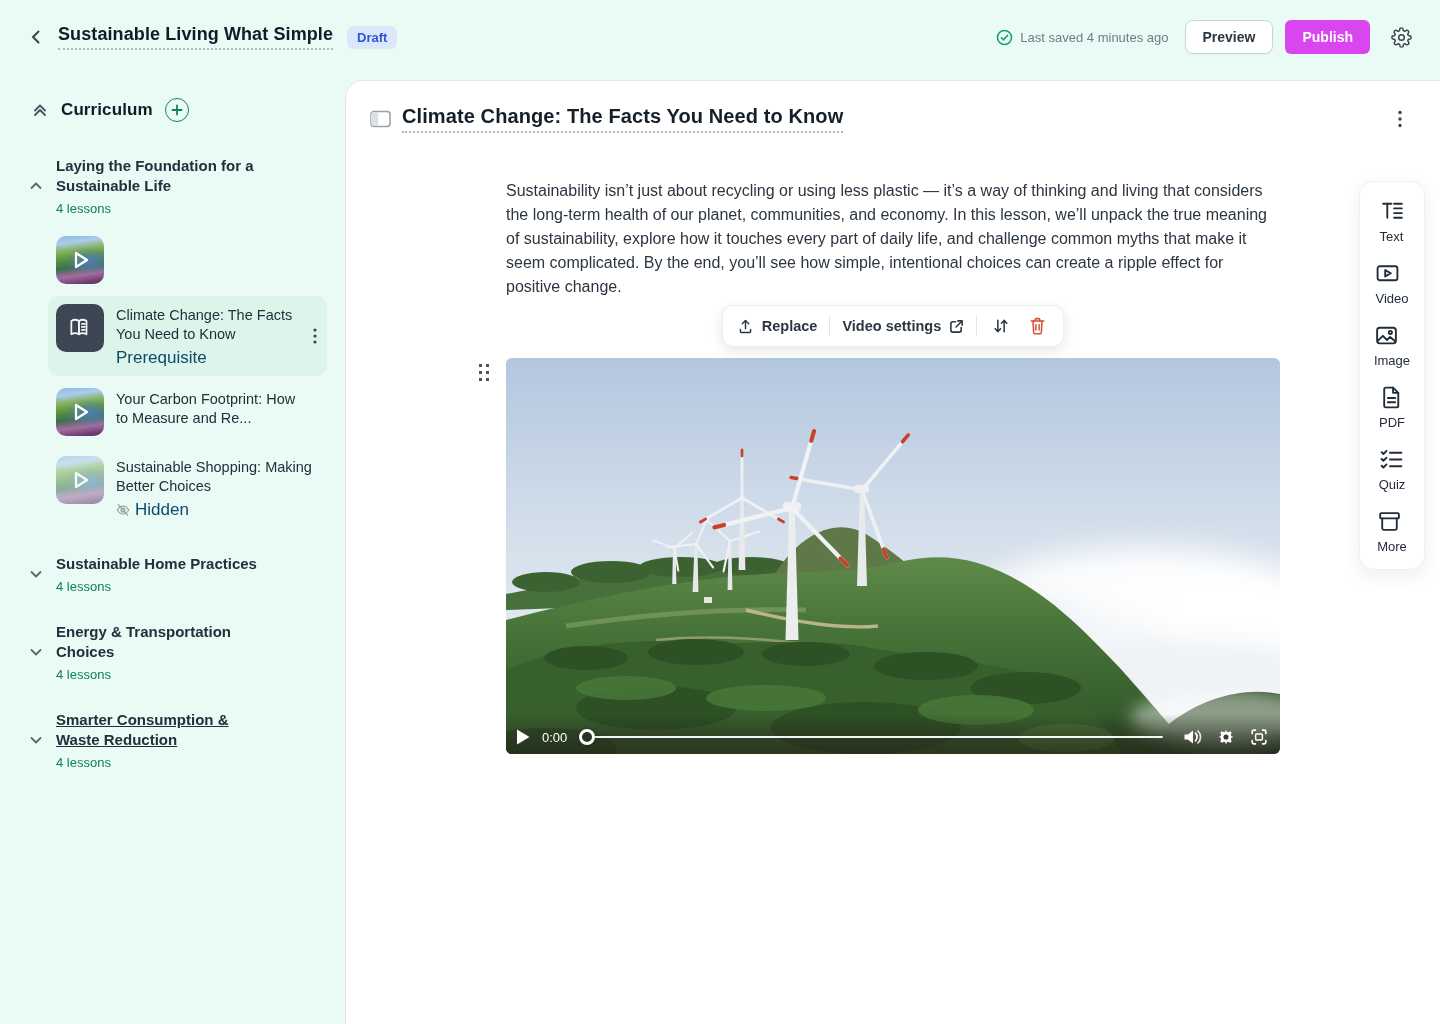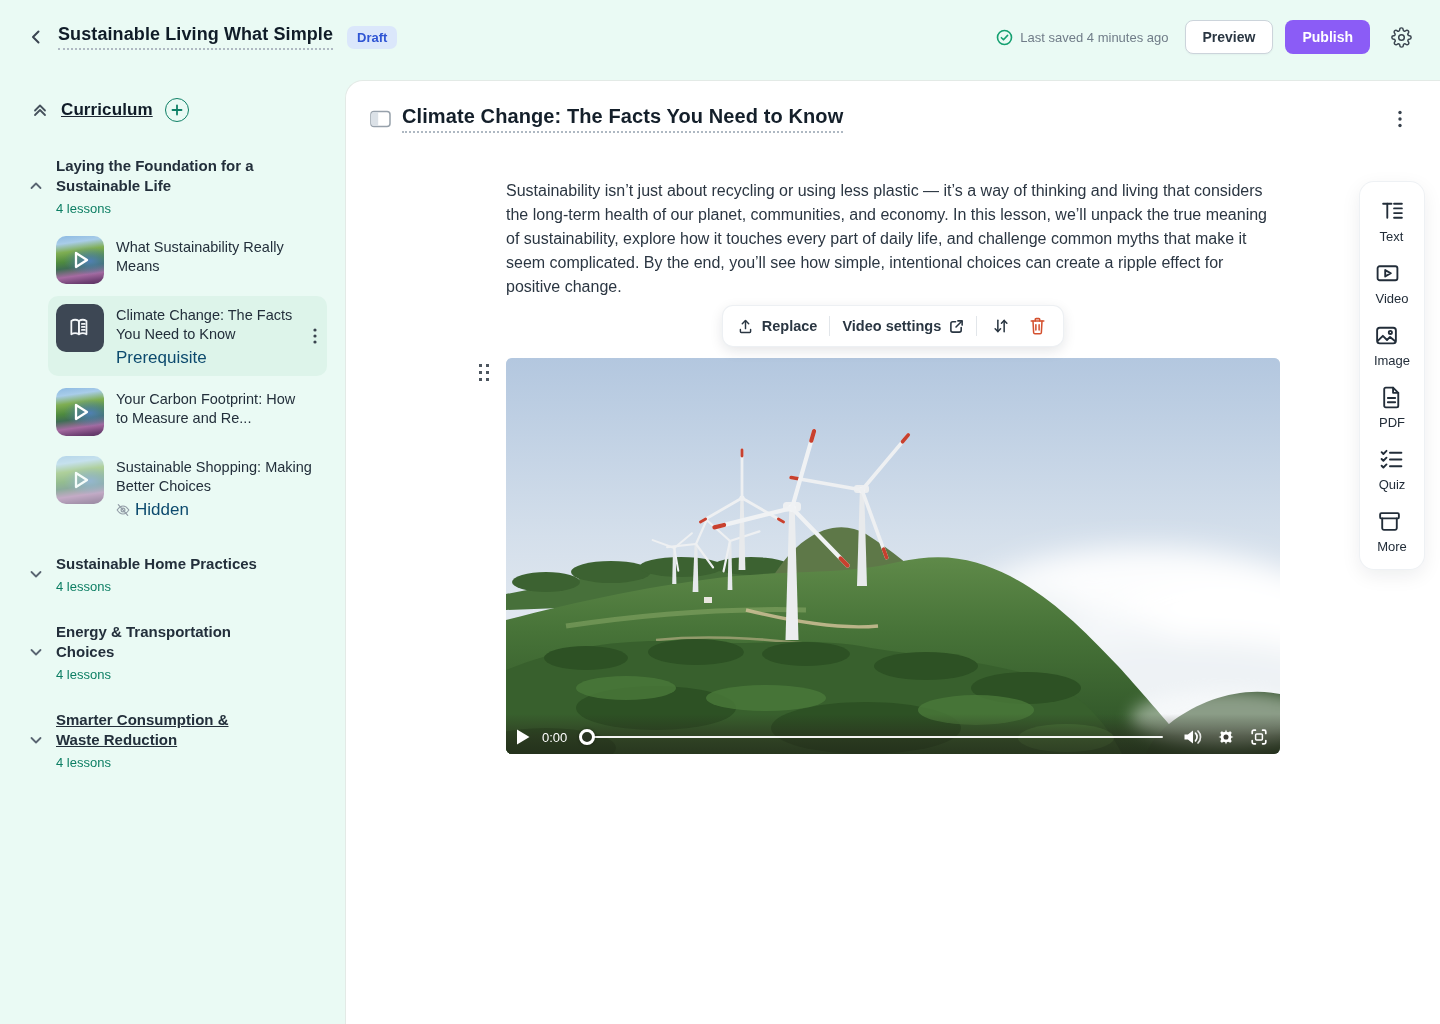--- a/index.html
+++ b/index.html
@@ -29,26 +29,26 @@
   }
   .topbar-spacer { flex:1; }
   .saved-group { display:flex; align-items:center; gap:7px; color:#70direction7c88; }
   .saved-text { font-size:13px; color:#707c88; }
   .btn {
     height:34px; border-radius:8px; font-size:14px; font-weight:600;
     display:flex; align-items:center; padding:0 17px; cursor:pointer; border:0;
     font-family:"Liberation Sans",sans-serif;
   }
   .btn-preview { background:#fff; border:1px solid #ccd4db; color:#2a3642; margin-left:16px; box-shadow:0 1px 2px rgba(16,24,40,.04); }
-  .btn-publish { background:#8b5cf6; color:#fff; margin-left:12px; }
+  .btn-publish { background:#d946ef; color:#fff; margin-left:12px;border-radius:6px; }
   .gear-btn { margin-left:16px; width:30px; height:30px; display:flex; align-items:center; justify-content:center; color:#39434e; cursor:pointer; }
 
   
   .sidebar { position:absolute; top:80px; left:0; bottom:0; width:345px; padding:18px 16px 0 16px; }
-  .curriculum-header { display:flex; align-items:center; padding-left:14px;text-decoration:underline; }
+  .curriculum-header { display:flex; align-items:center; padding-left:14px; }
   .collapse-all { width:20px; height:20px; color:#46515c; cursor:pointer; }
   .curriculum-title { font-size:17px; font-weight:700; color:#101c28; margin-left:11px; letter-spacing:.1px; }
   .add-section-btn {
     width:24px; height:24px; border-radius:50%; border:1.5px solid #0f8066; margin-left:12px;
     display:flex; align-items:center; justify-content:center; color:#0f8066; cursor:pointer; background:transparent;
   }
   .section { margin-top:34px; }
   .section-row { display:flex; align-items:center; gap:12px; padding-left:12px; cursor:pointer; }
   .section-chevron { width:16px; height:16px; color:#5a6572; flex:0 0 auto; }
   .section-title { font-size:15px; font-weight:600; color:#232f3b; line-height:20px; max-width:230px; }
@@ -205,23 +205,20 @@
     </div>
     <div class="lesson-list">
 
       <div class="lesson-item">
         <div class="thumb thumb-video">
           <span>
             <svg width="26" height="26" viewBox="0 0 26 26" fill="none" stroke="#fff" stroke-width="2.3" stroke-linejoin="round">
                 <polygon points="9,6 20,13 9,20"></polygon>
               </svg>
           </span>
-        </div>
-        <div class="lesson-text">
-          <div class="lesson-title">What Sustainability Really Means</div>
         </div>
       </div>
 
       <div class="lesson-item selected">
         <div class="thumb thumb-article">
           <span>
             <svg width="26" height="26" viewBox="0 0 24 24" fill="none" stroke="#f2f5f8" stroke-width="1.6" stroke-linecap="round" stroke-linejoin="round">
                 <path d="M4 5.5c2.2-1.4 4.8-1.4 7 0v12.3c-2.2-1.4-4.8-1.4-7 0z"></path>
                 <path d="M11 5.5c2.2-1.4 4.8-1.4 7 0v12.3c-2.2-1.4-4.8-1.4-7 0z"></path>
                 <line x1="13.7" y1="8.2" x2="16.4" y2="8.2"></line>

